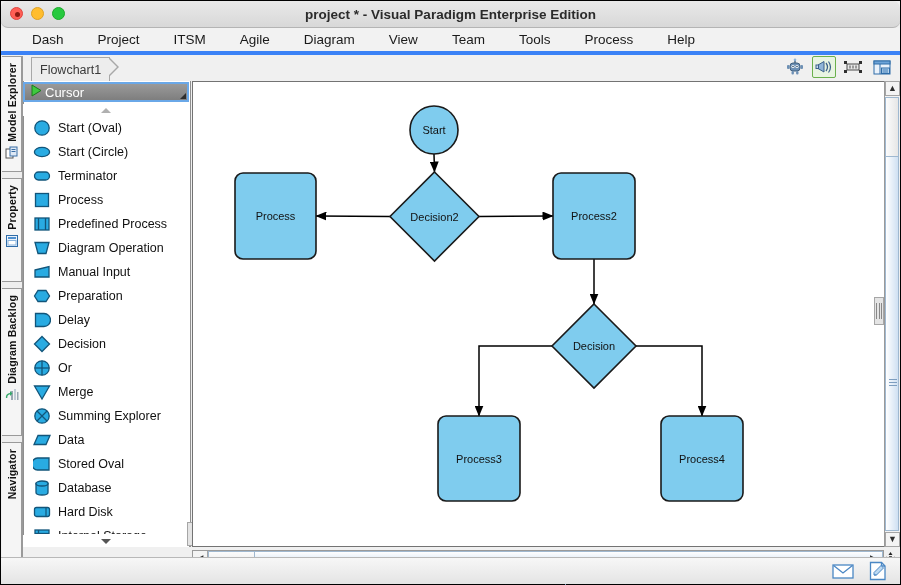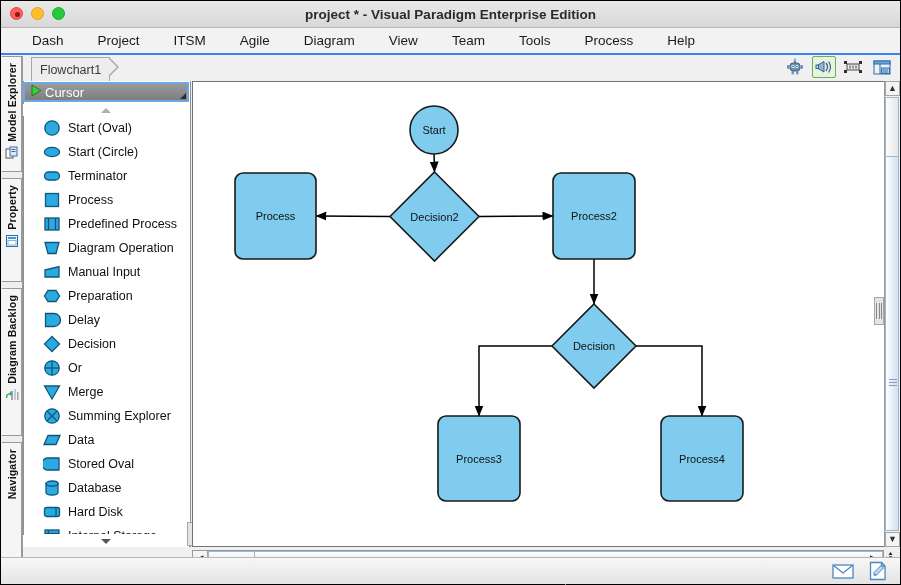--- a/index.html
+++ b/index.html
@@ -8,34 +8,34 @@
     font-family:"Liberation Sans",sans-serif;
     background:#ffffff;
     -webkit-font-smoothing:antialiased;
   }
   #app{position:relative;width:901px;height:585px;
        border:1px solid #000;box-sizing:border-box;background:#f0f0f0;}
 
   
   .titlebar{position:absolute;left:0;top:0;width:899px;height:27px;
     background:linear-gradient(to bottom,#e9e9e9,#d8d8d8);
-    border-bottom:1px solid #b4b4b4;box-sizing:border-box;}
+    border-bottom:1px solid #b4b4b4;box-sizing:border-box;border-radius:7px;}
   .lights{position:absolute;left:9px;top:6px;display:flex;gap:8px;}
   .light{width:13px;height:13px;border-radius:50%;box-sizing:border-box;}
   .l-red{background:#ff5f56;border:1px solid #e0443e;}
   .l-red:after{content:"";position:absolute;width:5px;height:5px;border-radius:50%;
     background:#8b1a12;margin:4px 0 0 4px;}
   .l-yellow{background:#ffbd2e;border:1px solid #dea123;}
   .l-green{background:#27c93f;border:1px solid #1aab29;}
   .title-text{position:absolute;left:0;top:0;width:899px;height:27px;
     line-height:27px;text-align:center;font-size:13.5px;font-weight:bold;color:#2b2b2b;}
 
   
   .menubar{position:absolute;left:0;top:27px;width:899px;height:27px;
-    background:#f2f2f2;border-bottom:2px solid #3b82f6;box-sizing:border-box;
+    background:#f2f2f2;border-bottom:4px solid #3b82f6;box-sizing:border-box;
     display:flex;align-items:center;padding-left:14px;}
   .menu-item{font-size:13.5px;color:#1a1a1a;padding:0 17px;cursor:default;line-height:27px;}
 
   
   .vtabstrip{position:absolute;left:1px;top:55px;width:20px;height:508px;
     background:#eeeeee;border-right:1px solid #9a9a9a;}
   .vtab{position:absolute;left:0;width:20px;
     background:#f5f5f5;border:1px solid #9a9a9a;border-left:none;
     box-sizing:border-box;display:flex;flex-direction:column;
     align-items:center;justify-content:flex-start;}
@@ -70,21 +70,21 @@
   .scroll-up{position:absolute;left:22px;top:103px;width:166px;height:12px;
     display:flex;align-items:center;justify-content:center;background:#fff;}
   .scroll-down{position:absolute;left:22px;top:534px;width:166px;height:12px;
     display:flex;align-items:center;justify-content:center;background:#fff;}
   .tri-up{width:0;height:0;border-left:5px solid transparent;
     border-right:5px solid transparent;border-bottom:5px solid #b0b0b0;}
   .tri-dn{width:0;height:0;border-left:5px solid transparent;
     border-right:5px solid transparent;border-top:5px solid #555;}
 
   .palette-list{position:absolute;left:23px;top:115px;width:165px;height:418px;overflow:hidden;}
-  .pal-item{height:24px;display:flex;align-items:center;padding-left:17px;cursor:default;text-align:center;}
+  .pal-item{height:24px;display:flex;align-items:center;padding-left:7px;cursor:default;text-align:center;}
   .pal-icon{width:22px;height:18px;display:flex;align-items:center;justify-content:center;flex:none;}
   .pal-label{font-size:12.5px;color:#101010;margin-left:5px;white-space:nowrap;}
 
   
   .canvas-wrap{position:absolute;left:191px;top:80px;width:707px;height:466px;
     background:#ffffff;border:1px solid #737373;box-sizing:border-box;padding-left:44px;}
   .canvas{position:absolute;left:0;top:0;width:100%;height:100%;overflow:hidden;}
 
   
   .tb-icons{position:absolute;right:6px;top:55px;display:flex;gap:5px;align-items:center;}

